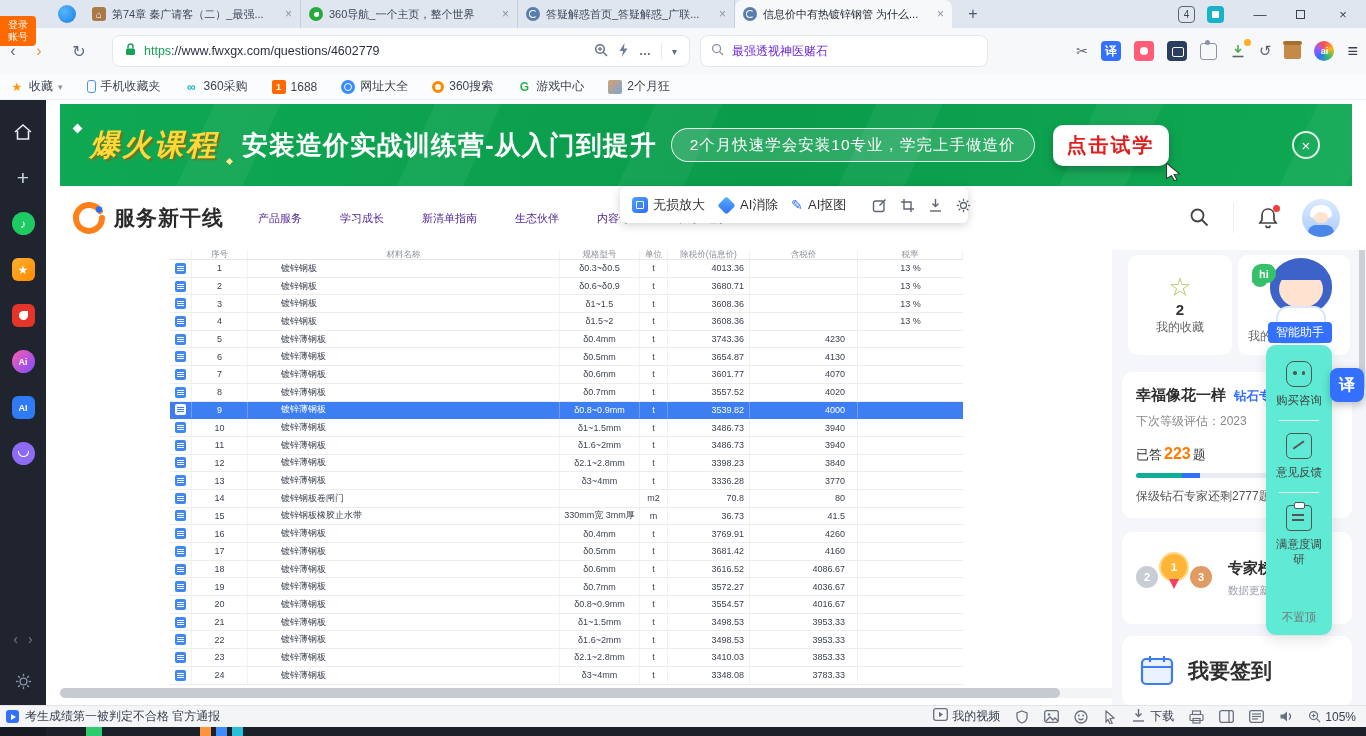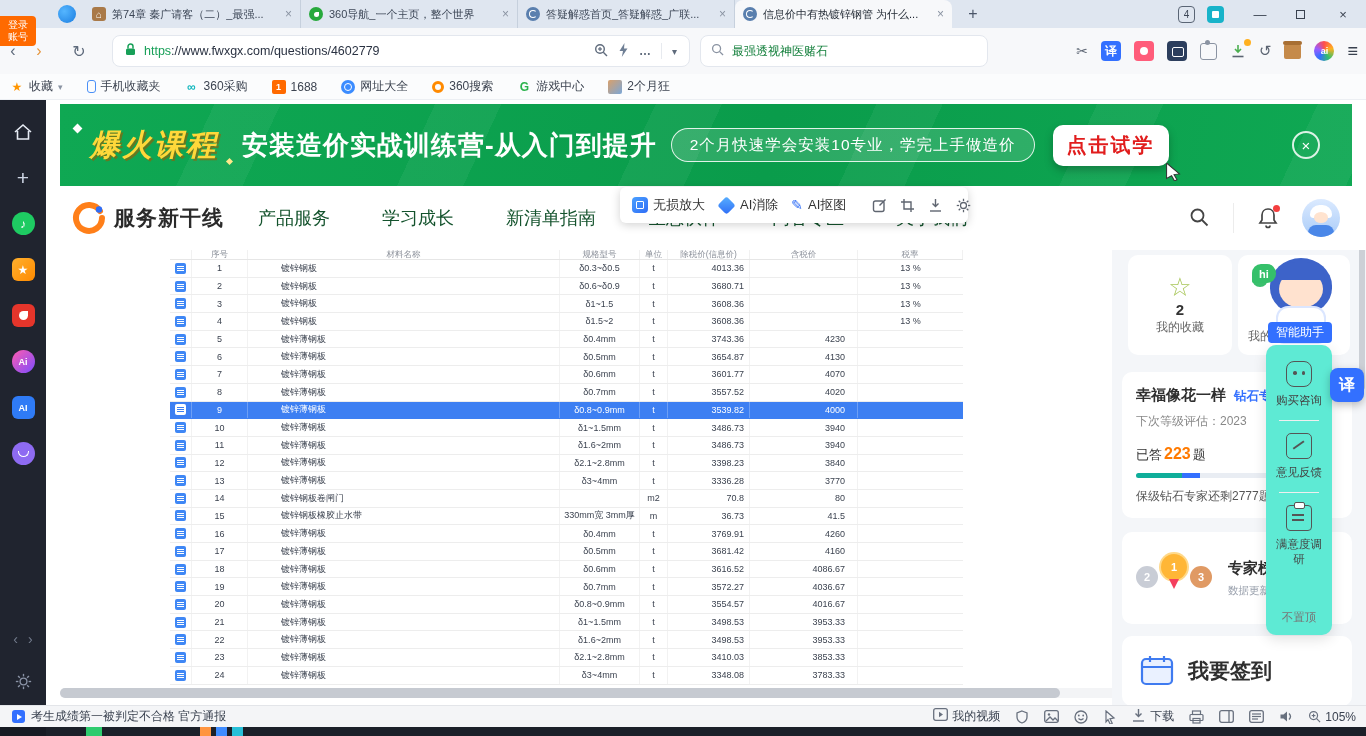--- a/index.html
+++ b/index.html
@@ -32,21 +32,21 @@
 
   
   .toolbar{position:absolute;left:0;top:28px;width:1366px;height:46px;background:#f7f8fa;display:flex;align-items:center}
   .navbtn{font-size:16px;color:#5f6b7c;width:26px;text-align:center;flex:none}
   .navbtn.fwd{color:#e5953c}
   .urlfield{position:absolute;left:112px;top:7px;width:578px;height:32px;background:#fff;border:1px solid #e3e7ee;border-radius:8px;display:flex;align-items:center;padding:0 12px;gap:8px}
   .url{font-size:12.5px;color:#2a3242;white-space:nowrap;overflow:hidden}
   .url .scheme{color:#18a058}
   .uf-right{margin-left:auto;display:flex;align-items:center;gap:10px;color:#5f6b7c}
   .uf-div{width:1px;height:16px;background:#e7eaef}
-  .searchfield{position:absolute;left:700px;top:7px;width:288px;height:32px;background:#fff;border:1px solid #e3e7ee;border-radius:8px;display:flex;align-items:center;padding:0 10px;gap:8px;font-size:12px;color:#15803d}
+  .searchfield{position:absolute;left:700px;top:7px;width:288px;height:32px;background:#fff;border:1px solid #e3e7ee;border-radius:8px;display:flex;align-items:center;padding:0 10px;gap:8px;font-size:12px;color:#6d28d9}
   .tool-icons{position:absolute;right:8px;top:7px;height:32px;display:flex;align-items:center;gap:13px}
   .ic-scissors{color:#5b6472;font-size:14px}
   .ic-translate{width:20px;height:20px;background:#3370ff;border-radius:4px;color:#fff;font-size:12px;font-weight:bold;display:flex;align-items:center;justify-content:center}
   .ic-pink{width:20px;height:20px;border-radius:4px;background:#ff5c7a;position:relative}
   .ic-pink::after{content:"";position:absolute;inset:6px;background:#fff;border-radius:50%}
   .ic-dark{width:20px;height:20px;border-radius:4px;background:#2c3e5d;position:relative}
   .ic-dark::after{content:"";position:absolute;left:5px;top:6px;width:10px;height:8px;border:1.5px solid #fff;border-radius:2px}
   .ic-puzzle{width:17px;height:17px;border:1.7px solid #8a93a2;border-radius:3px;position:relative}
   .ic-puzzle::after{content:"";position:absolute;left:4px;top:-4px;width:5px;height:5px;background:#8a93a2;border-radius:50%}
   .ic-dl{position:relative;display:flex}
@@ -94,21 +94,21 @@
   .sp1{left:-16px;top:0}.sp2{right:-14px;bottom:2px;width:5px;height:5px;background:#ffe98a}
   .btitle{margin-left:24px;font-size:26px;font-weight:800;color:#fff;letter-spacing:1px;flex:none}
   .bpill{margin-left:14px;height:34px;display:flex;align-items:center;padding:0 18px;border:1px solid rgba(255,255,255,.85);background:rgba(255,255,255,.14);border-radius:18px;color:#fff;font-size:15.5px;letter-spacing:1px;flex:none}
   .bcta{margin-left:18px;background:#fff;color:#e11d1d;font-weight:900;font-size:20px;padding:7px 14px;border-radius:10px;box-shadow:0 4px 8px rgba(0,0,0,.25);position:relative;flex:none;letter-spacing:2px}
   .bcursor{position:absolute;right:-12px;bottom:-20px}
   .bclose{position:absolute;right:32px;top:50%;transform:translateY(-50%);width:28px;height:28px;border:2px solid rgba(255,255,255,.85);border-radius:50%;color:#fff;display:flex;align-items:center;justify-content:center;font-size:15px}
 
   .siteheader{position:absolute;left:0;top:86px;width:1320px;height:64px;background:#fff;display:flex;align-items:center;z-index:1}
   .logo{margin-left:26px;display:flex;align-items:center;gap:8px;flex:none}
   .logotext{font-size:21px;font-weight:800;color:#2a2a2a;letter-spacing:1px}
-  .sitenav{margin-left:34px;display:flex;gap:52px;font-size:18px;color:#14532d;white-space:nowrap}
+  .sitenav{margin-left:34px;display:flex;gap:38px;font-size:11px;color:#4c1d95;white-space:nowrap}
   .hdr-right{margin-left:auto;display:flex;align-items:center;gap:24px;margin-right:26px}
   .hdr-div{width:1px;height:30px;background:#ececec}
   .bellwrap{position:relative;display:flex}
   .belldot{position:absolute;right:-2px;top:-2px;width:7px;height:7px;background:#f43f3f;border-radius:50%}
   .avatar{width:38px;height:38px;border-radius:50%;background:linear-gradient(180deg,#dbeaff,#aaccf8);position:relative;overflow:hidden}
   .av-helm{position:absolute;left:8px;top:6px;width:22px;height:13px;background:#fff;border-radius:11px 11px 4px 4px}
   .av-face{position:absolute;left:12px;top:13px;width:14px;height:11px;background:#ffe3cf;border-radius:50%}
   .av-body{position:absolute;left:6px;top:26px;width:26px;height:12px;background:#4a87e8;border-radius:8px 8px 0 0}
 
   .imgtoolbar{position:absolute;left:574px;top:87px;width:348px;height:36px;background:#fff;border-radius:6px;box-shadow:0 2px 10px rgba(0,0,0,.18);display:flex;align-items:center;padding:0 12px;gap:13px;z-index:5;font-size:13px;color:#333}
@@ -198,21 +198,21 @@
   .extitle{font-size:15px;font-weight:800;color:#2f2f2f}
   .exupdate{font-size:10.5px;color:#9aa1ad;white-space:nowrap}
   .signincard{left:10px;top:386px;width:230px;height:70px;display:flex;align-items:center;gap:14px;padding-left:18px}
   .sgtext{font-size:21px;font-weight:800;color:#2f2f2f}
 
   .vscroll{position:absolute;right:1px;top:100px;width:6px;height:605px}
   .vthumb{position:absolute;left:0;top:140px;width:6px;height:150px;background:#ccd0d6;border-radius:3px}
 
   
   .statusbar{position:absolute;left:0;top:705px;width:1366px;height:22px;background:#f4f5f7;border-top:1px solid #e3e5e9;display:flex;align-items:center;font-size:12px;color:#3a4250;z-index:10}
-  .snews{display:flex;align-items:center;gap:6px;margin-left:12px;white-space:nowrap}
+  .snews{display:flex;align-items:center;gap:6px;margin-left:6px;white-space:nowrap}
   .snic{width:13px;height:13px;background:#3370ff;border-radius:3px;position:relative}
   .snic::after{content:"";position:absolute;left:4.5px;top:3.5px;border-left:5px solid #fff;border-top:3px solid transparent;border-bottom:3px solid transparent}
   .sicons{margin-left:auto;margin-right:10px;display:flex;align-items:center;gap:15px}
   .sit{display:flex;align-items:flex-start;gap:4px;white-space:nowrap}
 
   
   .taskbar{position:absolute;left:0;top:727px;width:1366px;height:9px;background:#1b2029;z-index:11}
   .tkb{position:absolute;top:0;height:9px}
   .tk-side{left:0;width:46px;background:#161a23}
   .tk-green{left:86px;width:16px;background:#2ecb6e}

